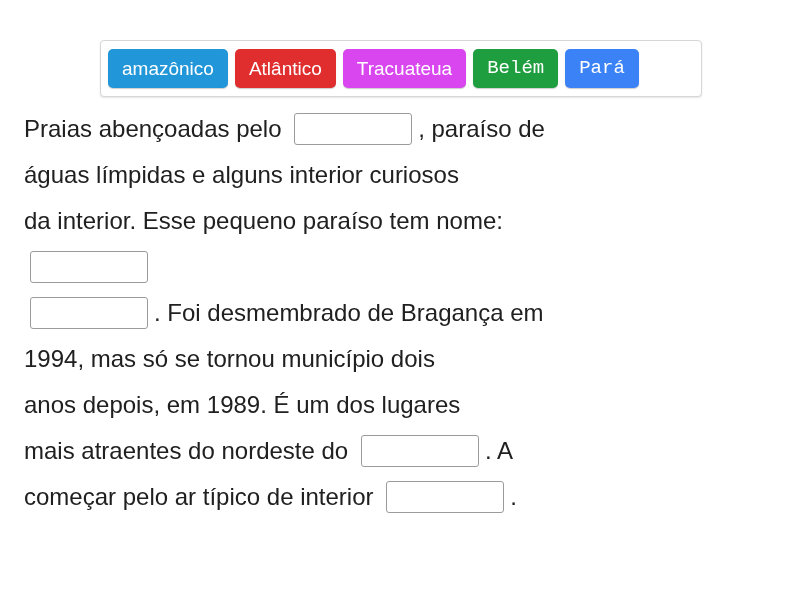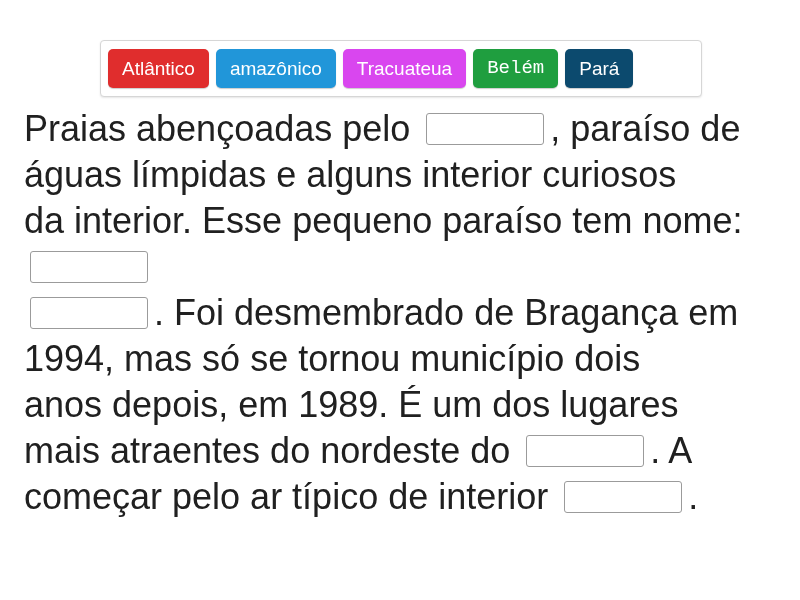--- a/index.html
+++ b/index.html
@@ -51,21 +51,21 @@
     user-select: none;
     box-shadow: 0 1px 1px rgba(0,0,0,0.20);
   }
 
   
   .prose {
     position: absolute;
     left: 24px;
     top: 106px;
     width: 760px;
-    font-size: 36px;
+    font-size: 24px;
     line-height: 46px;
     color: #202020;
   }
   .prose .line {
     white-space: nowrap;
     height: 46px;
     display: flex;
     align-items: center;
   }
   .blank {
@@ -81,25 +81,25 @@
     cursor: pointer;
   }
   .txt { white-space: pre; }
 </style>
 </head>
 <body>
 
 <div class="page">
 
   <div class="wordbank">
+      <div class="chip" style="background: rgb(33, 150, 217);">amazônico</div>
       <div class="chip" style="background: rgb(224, 45, 45);">Atlântico</div>
-      <div class="chip" style="background: rgb(33, 150, 217);">amazônico</div>
       <div class="chip" style="background: #d946ef;">Tracuateua</div>
       <div class="chip" style="background: rgb(31, 158, 63); font-family: Liberation Mono, monospace;">Belém</div>
-      <div class="chip" style="background: #0c4a6e;">Pará</div>
+      <div class="chip" style="background: #3b82f6; font-family: Liberation Mono, monospace;">Pará</div>
     </div>
 
   <div class="prose">
       <div class="line">
         <span class="txt">Praias abençoadas pelo </span>
         <span class="blank"></span>
         <span class="txt">, paraíso de</span>
       </div>
       <div class="line">
         <span class="txt">águas límpidas e alguns interior curiosos</span>

